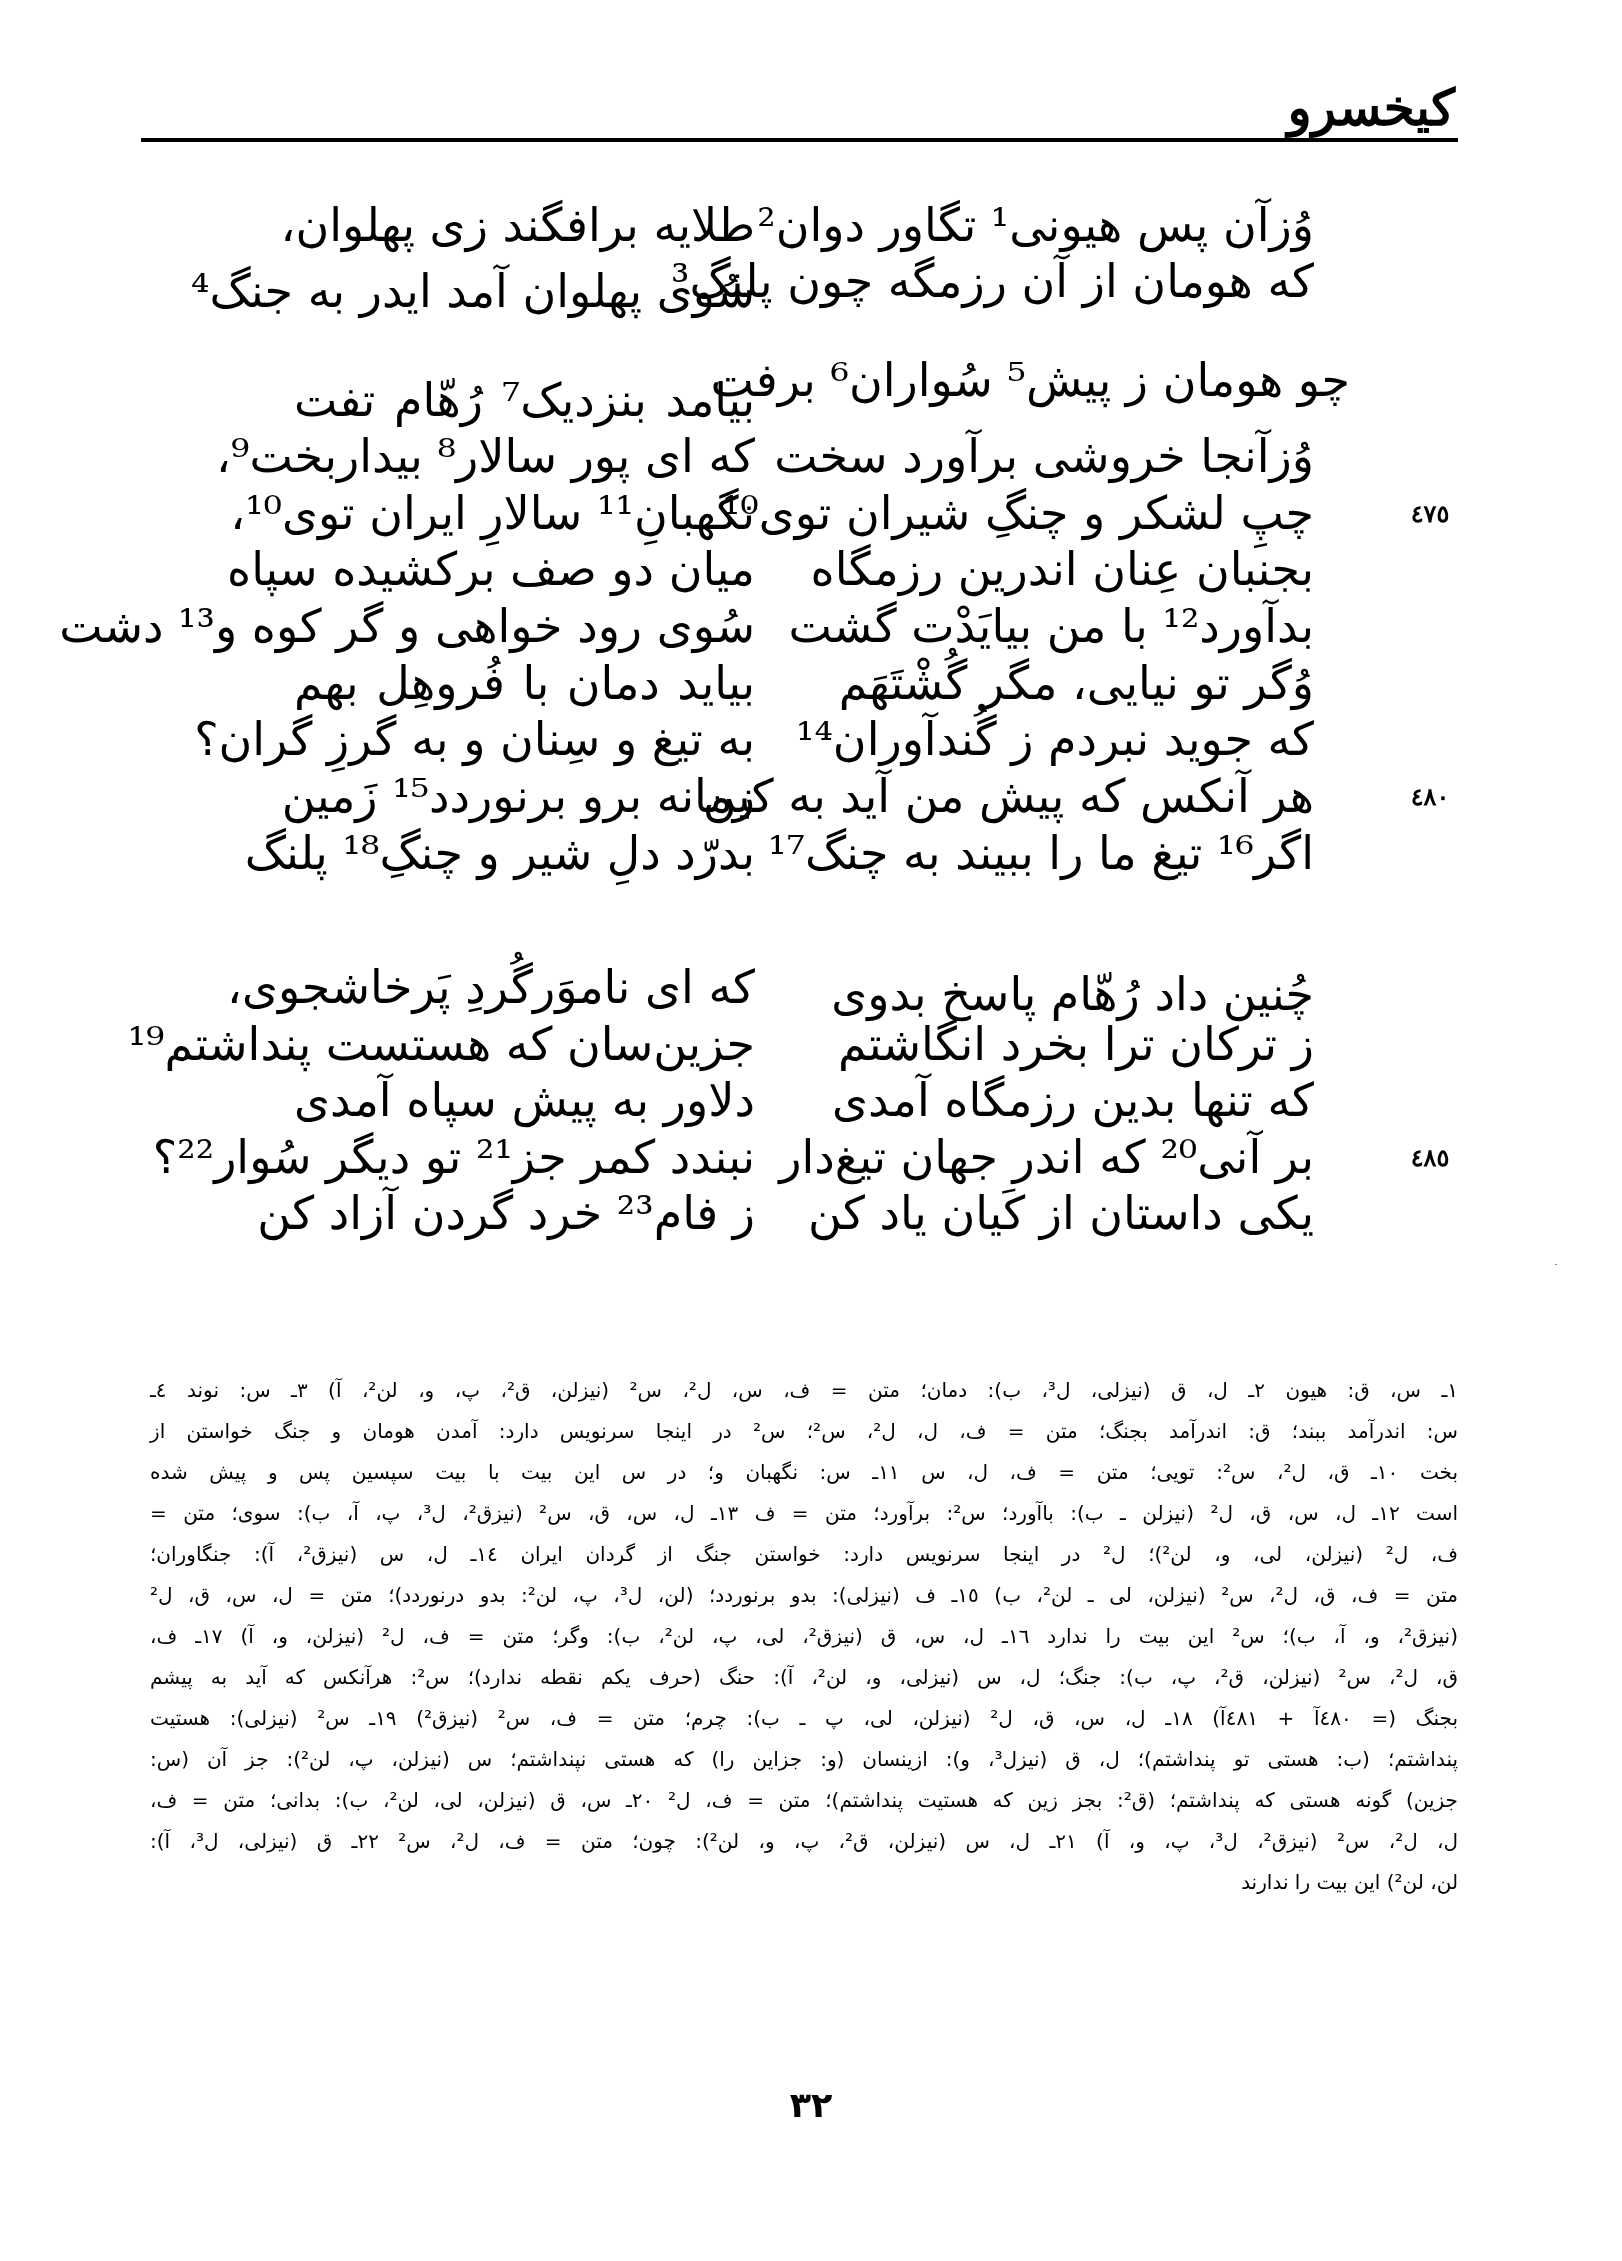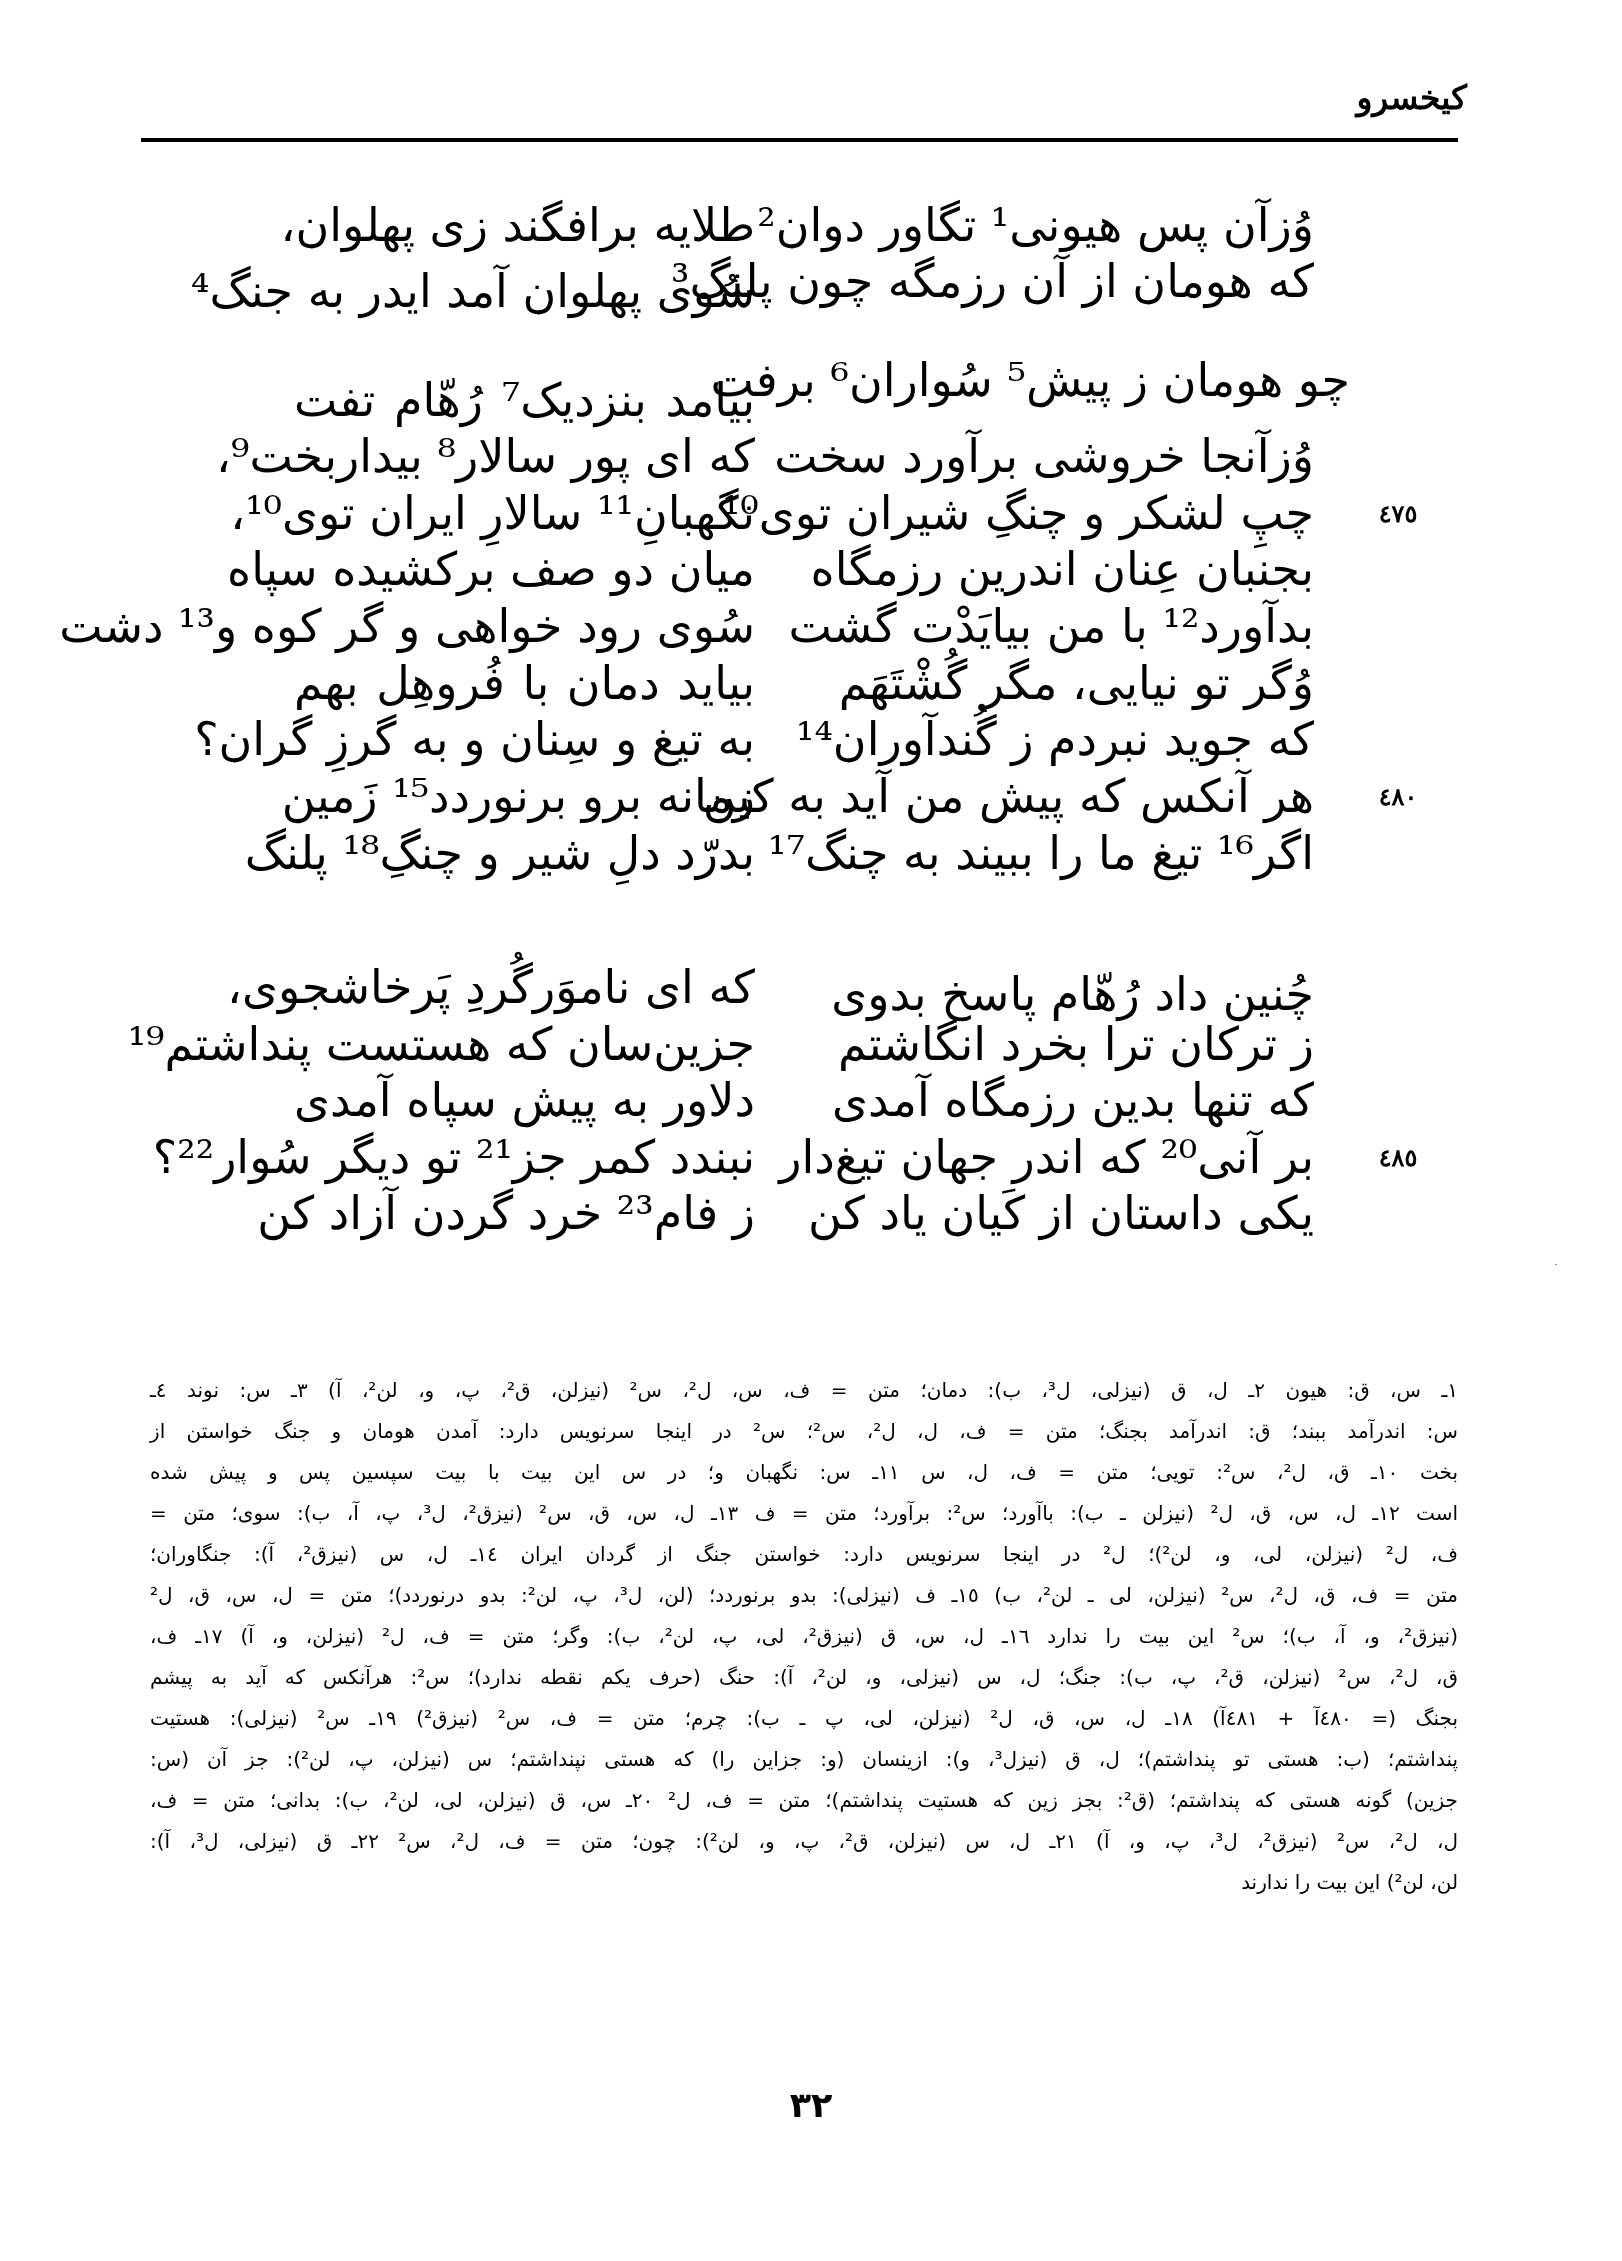--- a/index.html
+++ b/index.html
@@ -1,26 +1,26 @@
 <!DOCTYPE html>
 <html style="font-size:11.2px"><head>
 <meta charset="utf-8">
 <style>
   html, body { margin:0; padding:0; background:#ffffff; }
   body { width:1623px; height:2261px; position:relative; overflow:hidden;
          font-family:"DejaVu Serif", serif; color:#000; }
-  .header-title { position:absolute; right:156px; top:78px; font-size:33px; font-weight:bold;
+  .header-title { position:absolute; right:168px; top:78px; font-size:50px; font-weight:bold;
                   direction:rtl; font-family:"DejaVu Serif", serif; }
   .header-rule { position:absolute; left:141px; width:1317px; top:138px; height:3.5px; background:#000; }
   .poem { position:absolute; left:0; top:0; width:100%; }
   .verse { position:absolute; height:45px; direction:rtl; font-size:46px; line-height:45px; white-space:nowrap;
            text-align:justify; text-align-last:justify; }
   .col-right { left:839px; width:475px; }
   .col-left  { left:294px;  width:461px; }
-  .line-num { position:absolute; left:1356px; width:84px; font-size:24px; font-weight:bold;
+  .line-num { position:absolute; left:1388px; width:84px; font-size:24px; font-weight:bold;
               direction:rtl; text-align:center; line-height:45px; }
   .footnotes { position:absolute; left:150px; width:1308px; top:1370px; direction:rtl;
                font-size:20px; line-height:41px; text-align:justify; font-family:"DejaVu Sans", sans-serif; }
   .fn-line { display:block; white-space:nowrap; text-align:justify; text-align-last:justify; height:41px; }
   .fn-line.last { text-align-last:right; }
   .page-number { position:absolute; left:776px; top:2085px; width:70px; text-align:center;
                  font-size:35px; font-weight:bold; font-family:"DejaVu Sans", sans-serif; }
   .speck { position:absolute; left:1555px; top:1264px; width:2.1px; height:1.4px; background:#888; }
 </style>
 </head>

